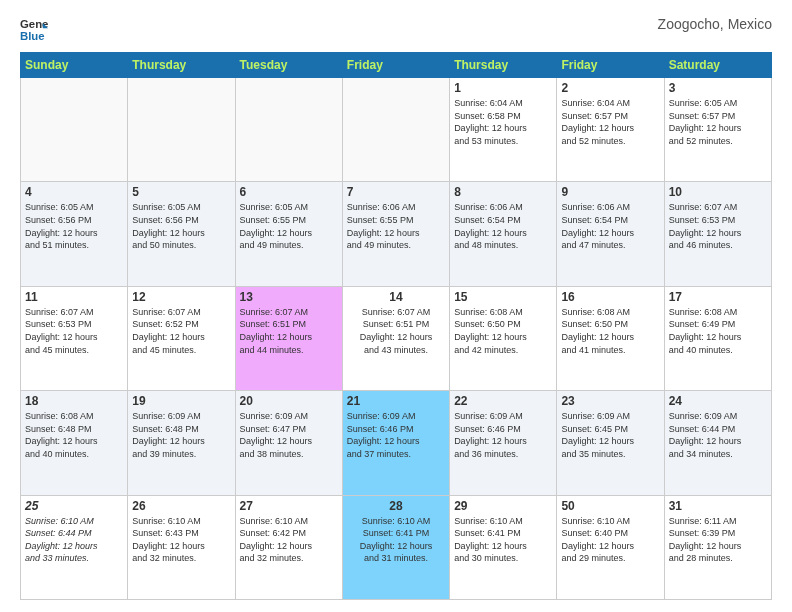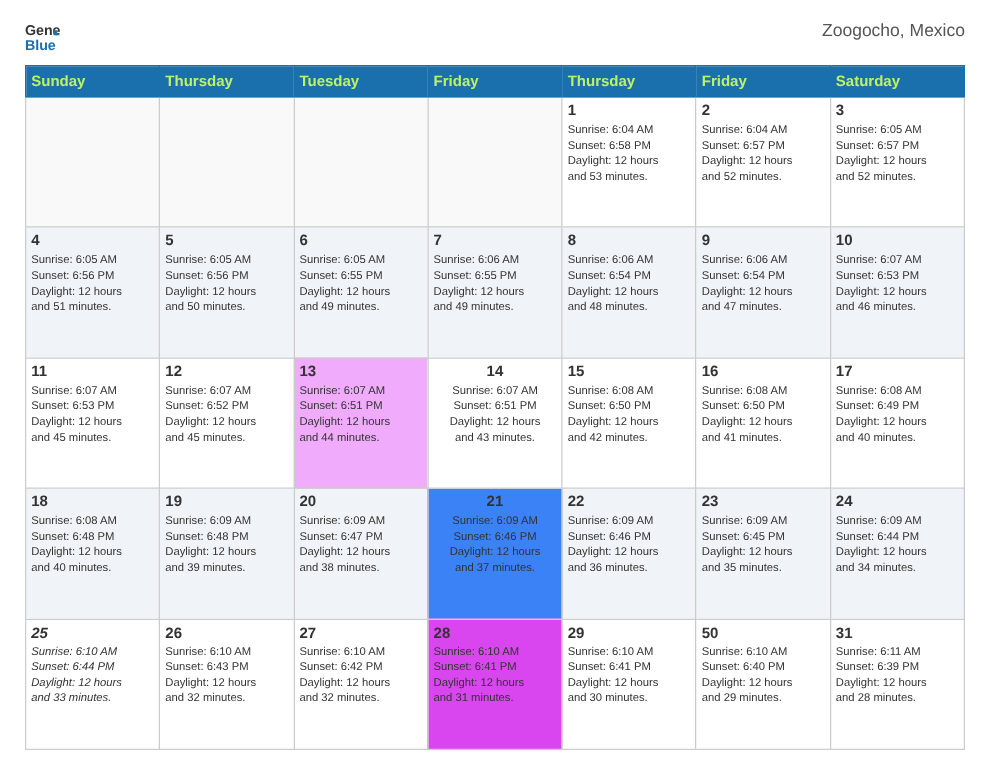--- a/index.html
+++ b/index.html
@@ -264,21 +264,21 @@
 Daylight: 12 hours
 and 39 minutes.</div>
           </td>
           <td style="background: rgb(240, 244, 248);">
             <span class="day-num">20</span>
             <div class="cell-text" style="white-space: pre-line;">Sunrise: 6:09 AM
 Sunset: 6:47 PM
 Daylight: 12 hours
 and 38 minutes.</div>
           </td>
-          <td style="background: #3b82f6; text-align: center;">
+          <td style="background: #7dd3fc;">
             <span class="day-num">21</span>
             <div class="cell-text" style="white-space: pre-line;">Sunrise: 6:09 AM
 Sunset: 6:46 PM
 Daylight: 12 hours
 and 37 minutes.</div>
           </td>
           <td style="background: rgb(240, 244, 248);">
             <span class="day-num">22</span>
             <div class="cell-text" style="white-space: pre-line;">Sunrise: 6:09 AM
 Sunset: 6:46 PM
@@ -315,21 +315,21 @@
 Daylight: 12 hours
 and 32 minutes.</div>
           </td>
           <td style="background: rgb(255, 255, 255);">
             <span class="day-num">27</span>
             <div class="cell-text" style="white-space: pre-line;">Sunrise: 6:10 AM
 Sunset: 6:42 PM
 Daylight: 12 hours
 and 32 minutes.</div>
           </td>
-          <td style="background: #d946ef;">
+          <td style="background: #7dd3fc; text-align: center;">
             <span class="day-num">28</span>
             <div class="cell-text" style="white-space: pre-line;">Sunrise: 6:10 AM
 Sunset: 6:41 PM
 Daylight: 12 hours
 and 31 minutes.</div>
           </td>
           <td style="background: rgb(255, 255, 255); margin-left: 48px;">
             <span class="day-num">29</span>
             <div class="cell-text" style="white-space: pre-line;">Sunrise: 6:10 AM
 Sunset: 6:41 PM

